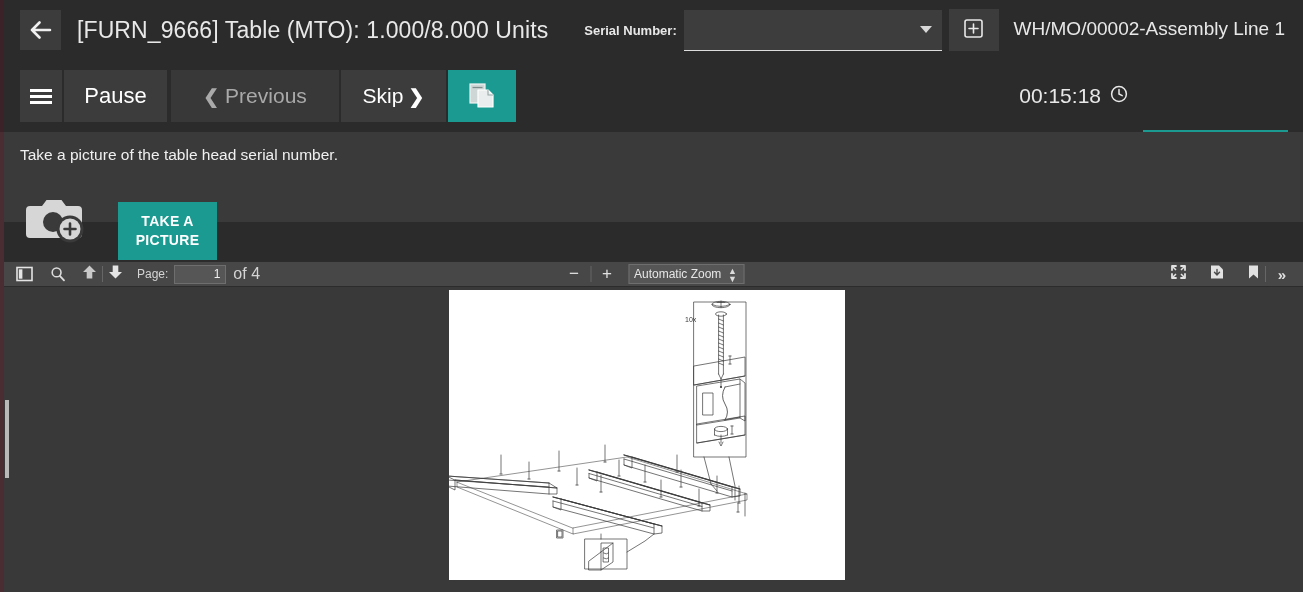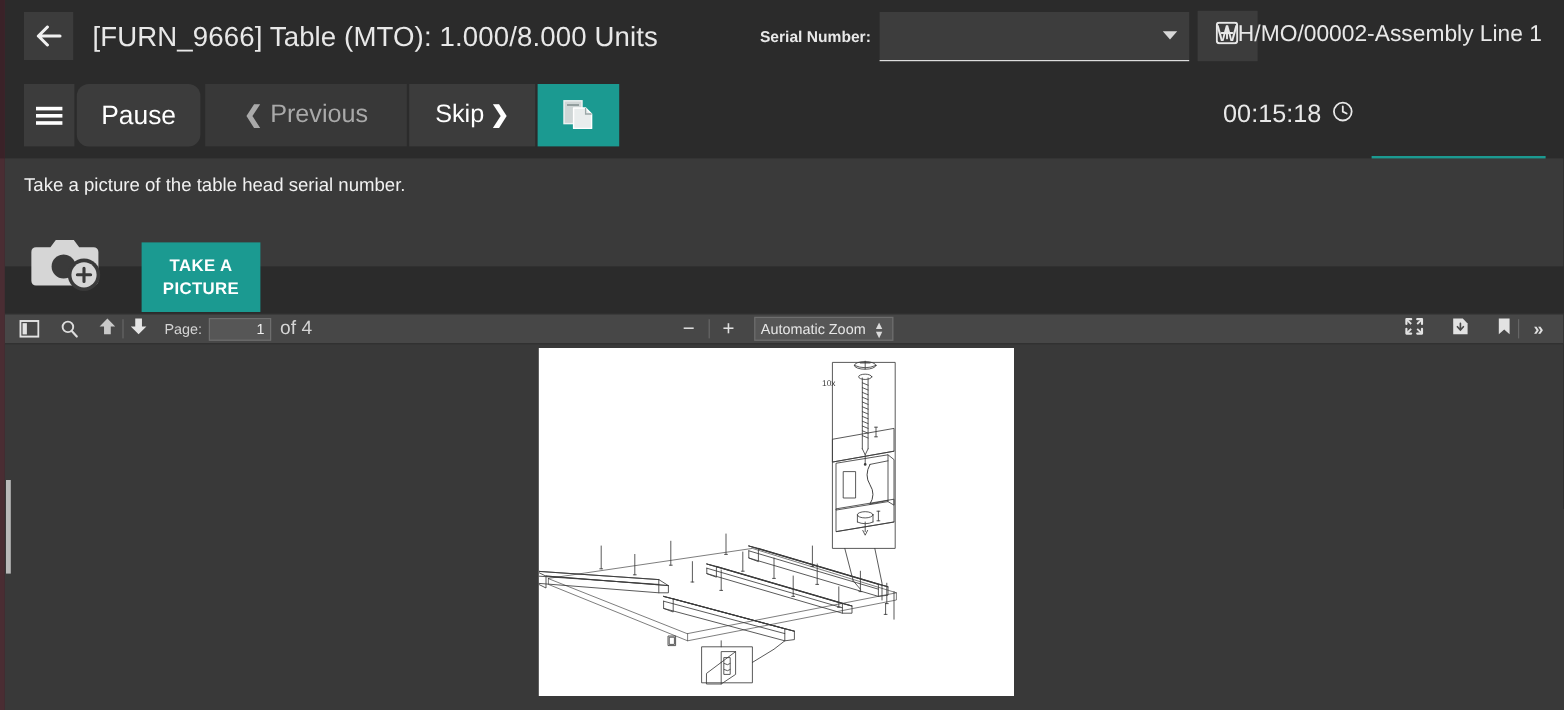--- a/index.html
+++ b/index.html
@@ -45,21 +45,21 @@
   .back-btn svg { display: block; }
   .title {
     margin-left: 16px;
     color: #e8e8e8;
     font-size: 23px;
     letter-spacing: 0.1px;
     white-space: nowrap;
   }
   .serial-wrap {
     display: flex; align-items: center;
-    margin-left: 85px;
+    margin-left: 36px;
   }
   .serial-label {
     color: #e8e8e8;
     font-size: 13px;
     font-weight: bold;
     margin-right: 7px;
     white-space: nowrap;
   }
   .serial-input {
     position: relative;
@@ -107,21 +107,20 @@
     white-space: nowrap;
   }
   .btn-menu {
     margin-left: 20px;
     width: 42px;
   }
   .btn-pause {
     margin-left: 2px;
     width: 103px;
     font-size: 22px;
-    border-radius: 10px;
   }
   .btn-prev {
     margin-left: 4px;
     width: 168px;
     font-size: 21px;
     background: #383838;
     color: #a9a9a9;
   }
   .btn-skip {
     margin-left: 2px;

